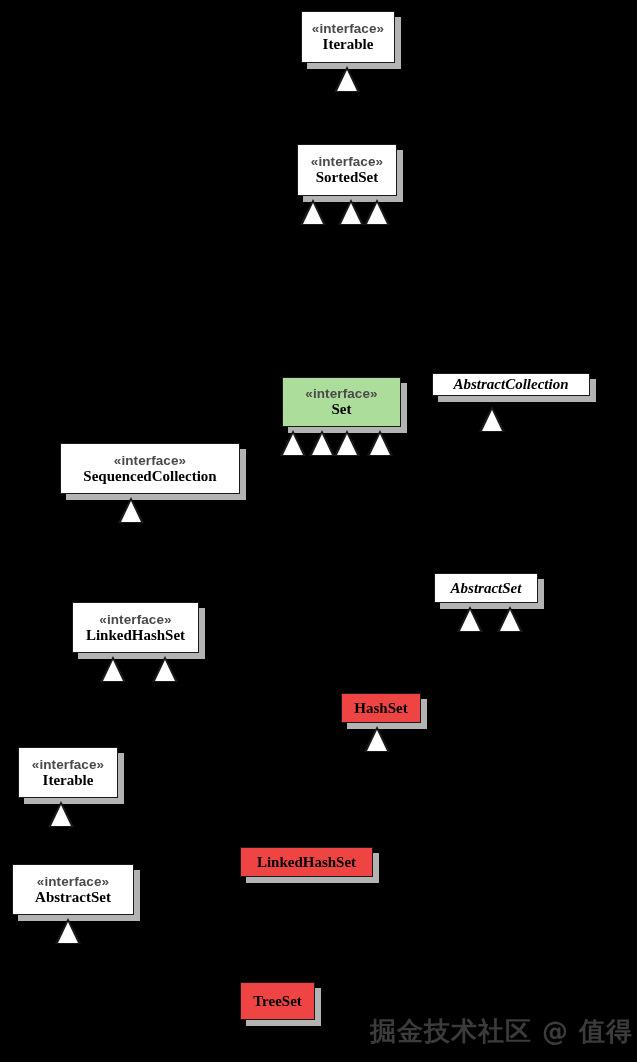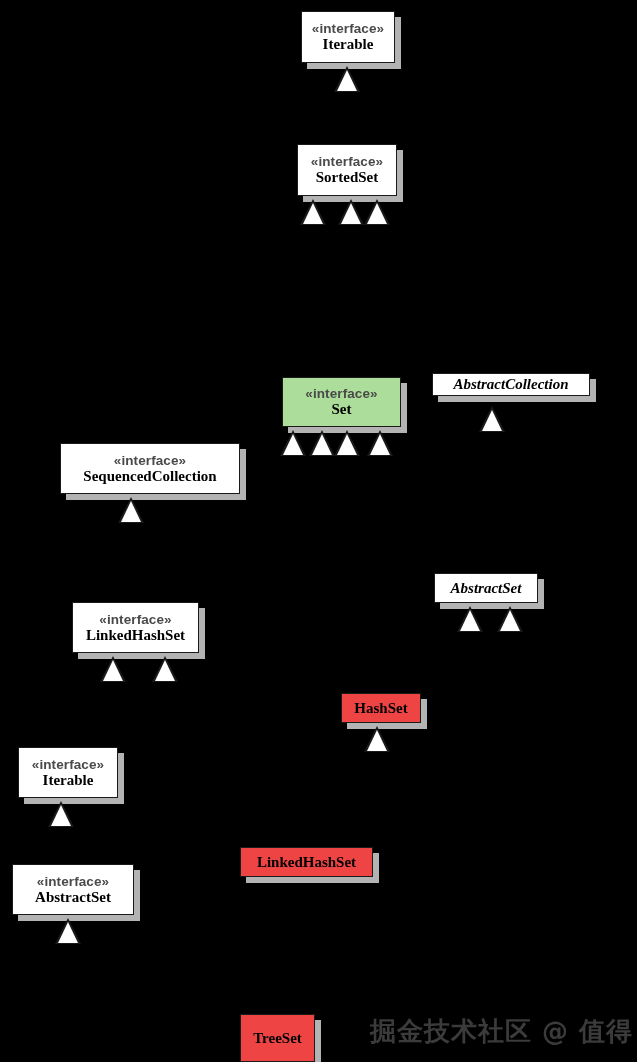--- a/index.html
+++ b/index.html
@@ -240,21 +240,21 @@
         <div class="shadow"></div>
         <div class="boxframe">
           <div class="stereo">«interface»</div>
           <div class="cname">AbstractSet</div>
         </div>
       </div>
       <div class="tri" style="left: 55px; top: 918px;">
         <div class="outer"></div>
         <div class="inner"></div>
       </div>
-      <div class="node blue" style="left: 240px; top: 1014px; width: 75px; height: 48px; text-align: right;">
+      <div class="node blue" style="left: 240px; top: 982px; width: 75px; height: 38px; text-align: right;">
         <div class="shadow"></div>
         <div class="boxframe">
           <div class="cname">TreeSet</div>
         </div>
       </div>
     </div>
   <div id="watermark" style="left: 370px; top: 1014px; color: rgb(59, 59, 59);">掘金技术社区 @ 值得</div>
 </div>
 
 </body></html>

